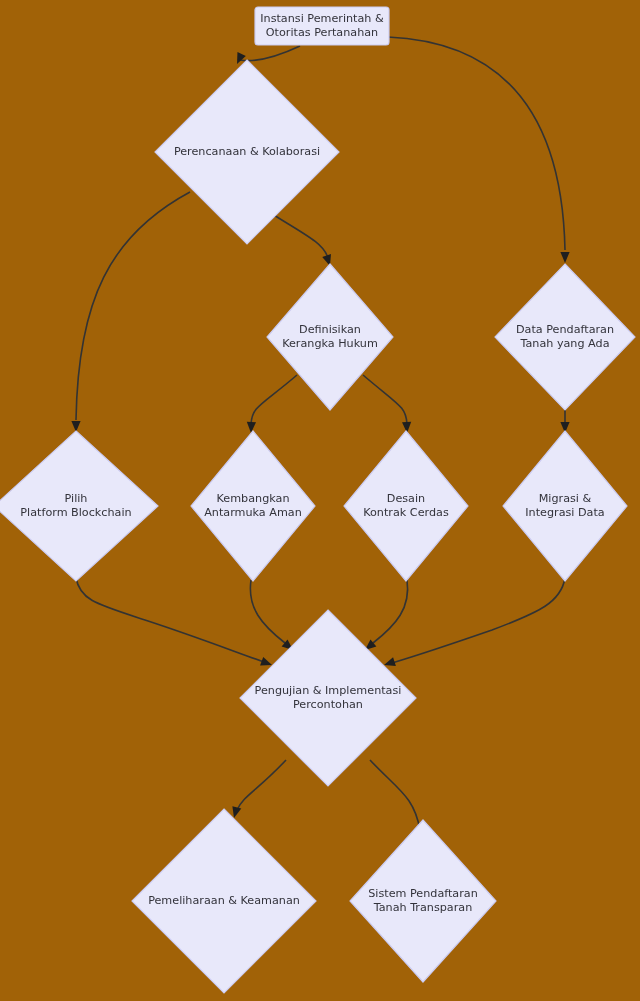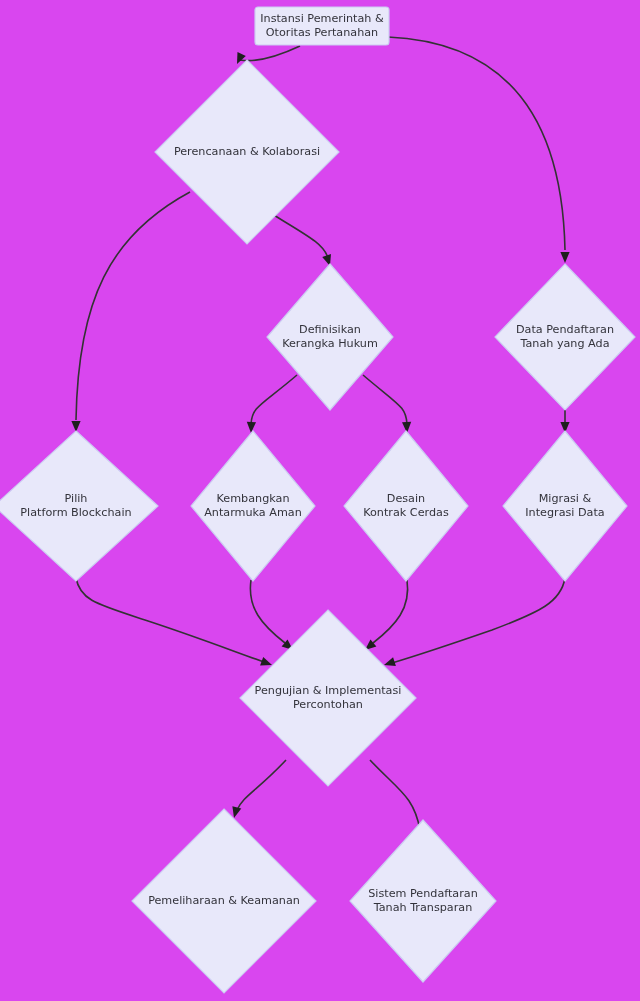--- a/index.html
+++ b/index.html
@@ -4,21 +4,21 @@
 <style>
   html, body {
     margin: 0;
     padding: 0;
     background: #ffffff;
   }
   #diagram-root {
     position: relative;
     width: 640px;
     height: 1001px;
-    background: #d946ef;
+    background: #a16207;
     overflow: hidden;
     font-family: "DejaVu Sans", "Liberation Sans", sans-serif;
   }
   #flow-svg {
     position: absolute;
     top: 0;
     left: 0;
     width: 640px;
     height: 1001px;
   }

